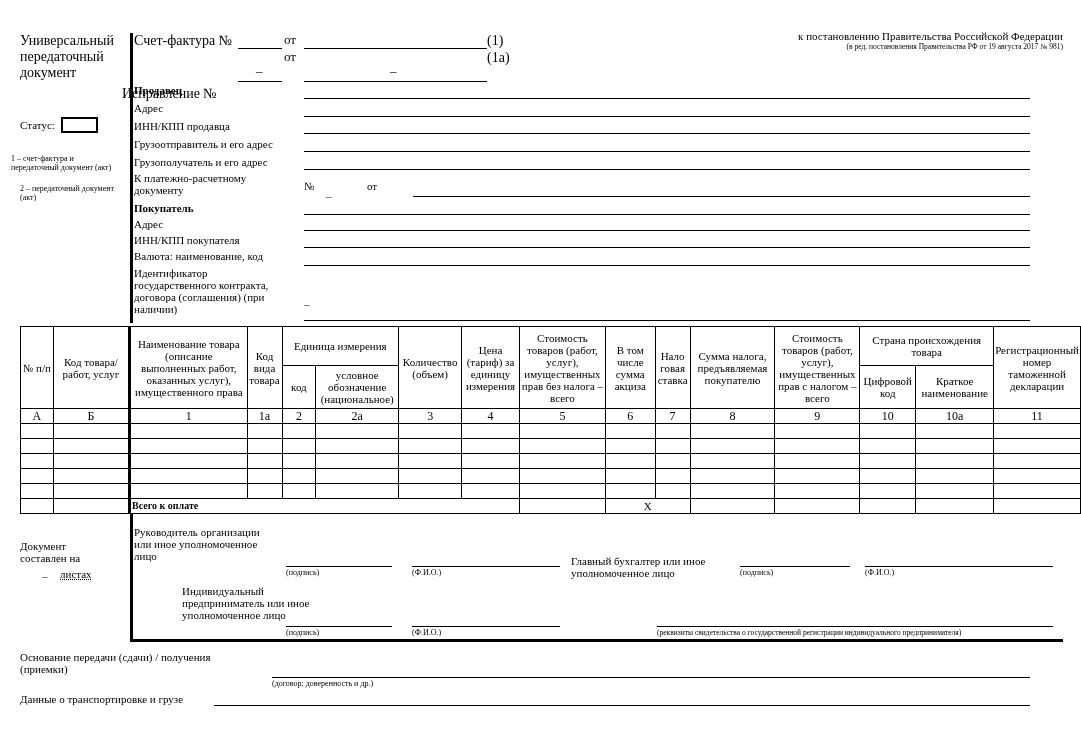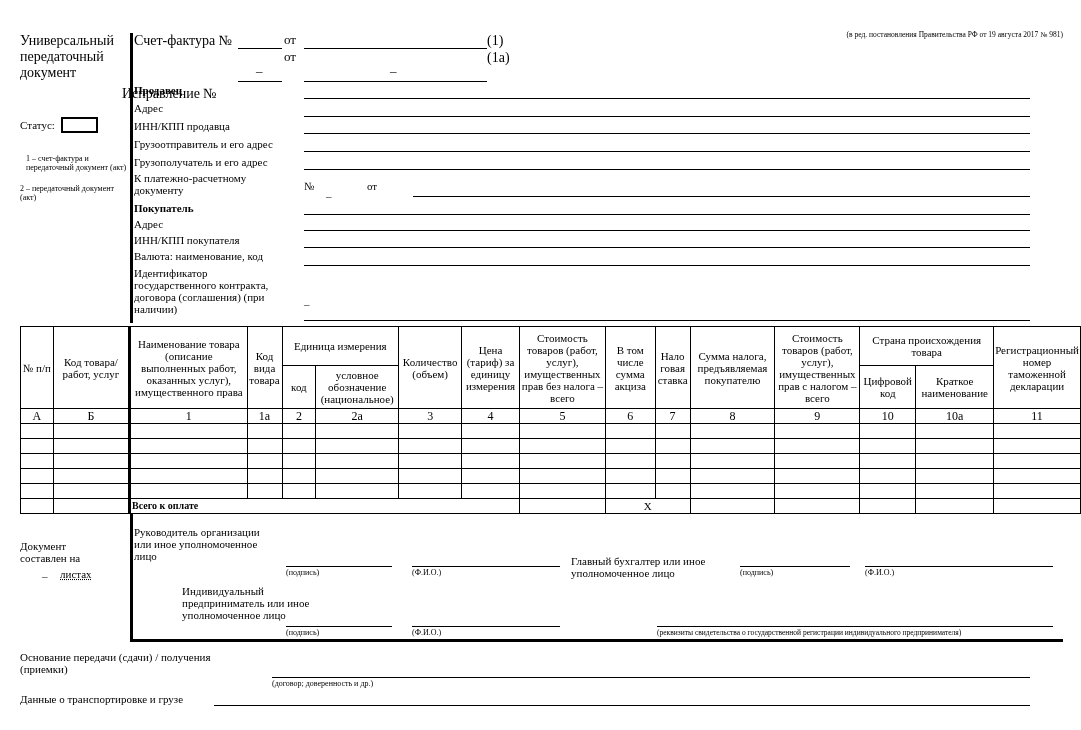--- a/index.html
+++ b/index.html
@@ -28,40 +28,41 @@
   .sigcap { position:absolute; font-size:8px; line-height:9px; text-align:left; }
   .statusbox { position:absolute; left:61px; top:117px; width:37px; height:16px; border:2px solid #000; box-sizing:border-box; }
 </style>
 </head>
 <body>
 
 <div class="abs t14" style="left:20px;top:33px;width:110px;">Универсальный передаточный документ</div>
 
 <div class="abs t11" style="left:20px;top:119px;">Статус:</div>
 <div class="statusbox"><span></span></div>
-<div class="abs t8" style="left:26px;top:154px;width:110px;">1 – счет-фактура и передаточный документ (акт)</div>
+<div class="abs t8" style="left:11px;top:154px;width:110px;">1 – счет-фактура и передаточный документ (акт)</div>
 <div class="abs t8" style="left:20px;top:184px;width:112px;">2 – передаточный документ (акт)</div>
 
 <div class="vthick" style="left:130px;top:33px;height:290px;"></div>
 
 <div class="abs t14" style="left:134px;top:33px;">Счет-фактура №</div>
 <div class="hl" style="left:238px;top:48px;width:44px;"></div>
 <div class="abs t13" style="left:284px;top:33px;">от</div>
 <div class="hl" style="left:304px;top:48px;width:183px;"></div>
 <div class="abs t14" style="left:487px;top:33px;">(1)</div>
 
 <div class="abs t14" style="left:122px;top:50px;margin-top:36px;">Исправление №</div>
 <div class="abs t13" style="left:284px;top:50px;">от</div>
 <div class="abs t14" style="left:487px;top:50px;">(1а)</div>
 <div class="abs t13" style="left:256px;top:60px;">_</div>
 <div class="abs t13" style="left:390px;top:60px;">_</div>
 <div class="hl" style="left:238px;top:81px;width:44px;"></div>
 <div class="hl" style="left:304px;top:81px;width:183px;"></div>
 
 <div class="abs right" style="right:18px;top:30px;width:340px;">
+  <div class="t11">к постановлению Правительства Российской Федерации</div>
   <div style="font-size:7.5px;line-height:9px;">(в ред. постановления Правительства РФ от 19 августа 2017 № 981)</div>
 </div>
 
 <div class="abs t11 bold" style="left:134px;top:84px;">Продавец</div>
 <div class="hl" style="left:304px;top:98px;width:726px;"></div>
 <div class="abs t11" style="left:134px;top:102px;">Адрес</div>
 <div class="hl" style="left:304px;top:116px;width:726px;"></div>
 <div class="abs t11" style="left:134px;top:120px;">ИНН/КПП продавца</div>
 <div class="hl" style="left:304px;top:133px;width:726px;"></div>
 <div class="abs t11" style="left:134px;top:138px;">Грузоотправитель и его адрес</div>

